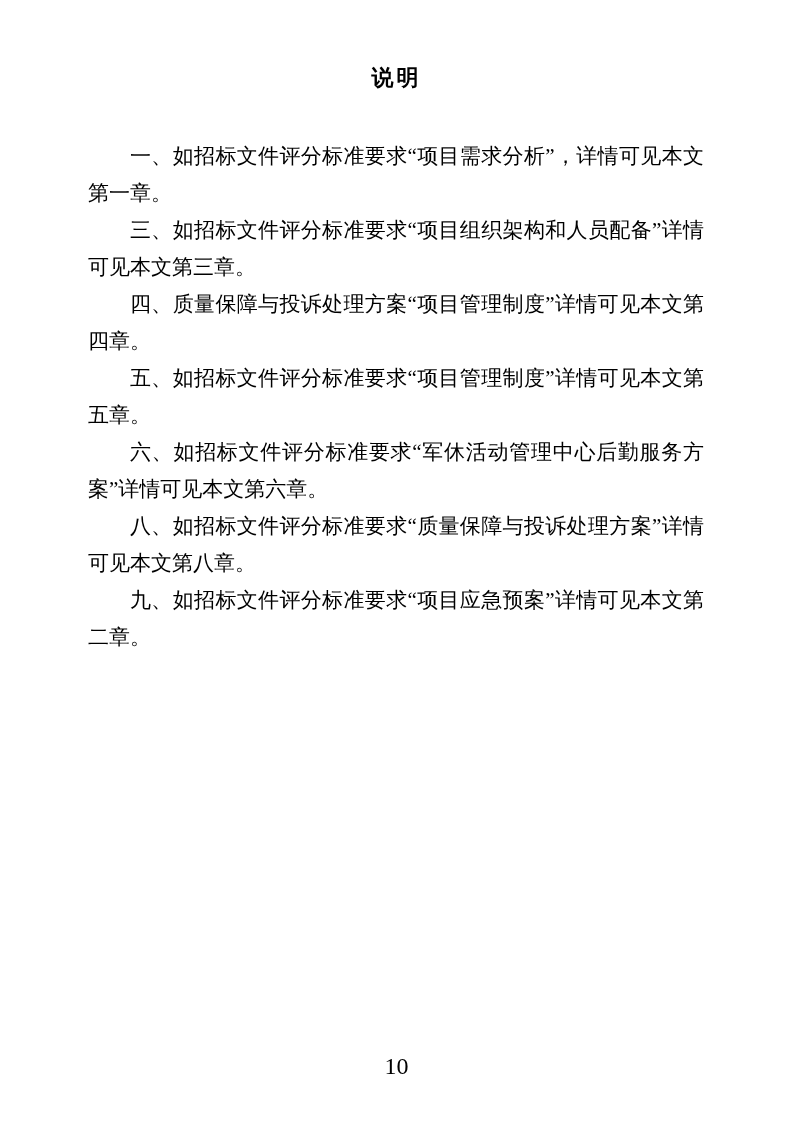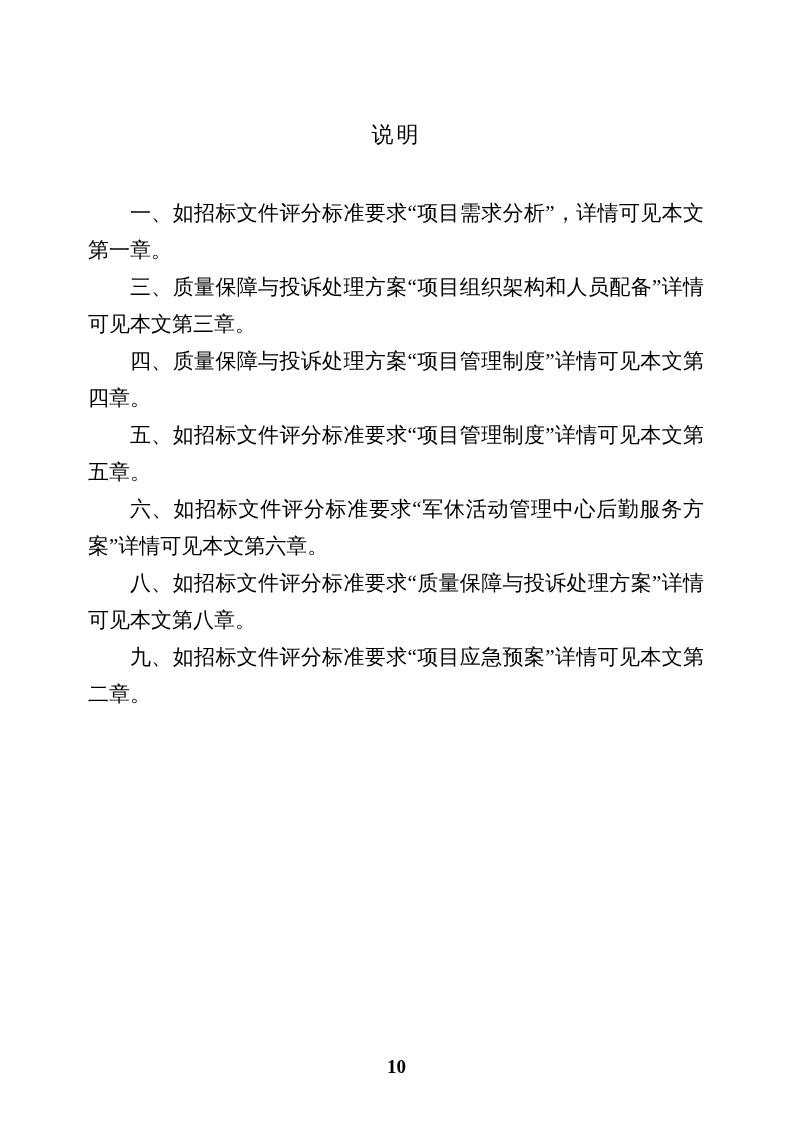--- a/index.html
+++ b/index.html
@@ -11,26 +11,26 @@
     position: relative;
     width: 793px;
     height: 1122px;
     background: #ffffff;
     color: #000000;
     font-family: "Liberation Serif", "DejaVu Serif", serif;
     overflow: hidden;
     box-sizing: border-box;
   }
   .doc-title {
-    margin: 16px;
-    padding-top: 104px;
+    margin: 0;
+    padding-top: 63px;
     text-align: center;
     font-size: 22px;
     line-height: 30px;
-    font-weight: normal;
+    font-weight: bold;
     letter-spacing: 3px;
   }
   .doc-body {
     margin: 45px 89px 8px 88px;
     font-size: 21px;
     line-height: 37px;
     text-align: justify;
   }
   .doc-para {
     margin: 0;
@@ -39,35 +39,34 @@
     word-break: break-all;
   }
   .page-footer {
     position: absolute;
     left: 0;
     right: 0;
     bottom: 44px;
     text-align: center;
   }
   .page-number {
-    font-size: 19px;
+    font-size: 24px;
     line-height: 22px;
     color: #000000;
-    font-weight: bold;
   }
 </style>
 </head>
 <body>
 
 <div class="page">
   <h1 class="doc-title">说明</h1>
 
   <div class="doc-body">
     <p class="doc-para">一、如招标文件评分标准要求“项目需求分析”，详情可见本文第一章。</p>
-    <p class="doc-para">三、质量保障与投诉处理方案“项目组织架构和人员配备”详情可见本文第三章。</p>
+    <p class="doc-para">三、如招标文件评分标准要求“项目组织架构和人员配备”详情可见本文第三章。</p>
     <p class="doc-para">四、质量保障与投诉处理方案“项目管理制度”详情可见本文第四章。</p>
     <p class="doc-para">五、如招标文件评分标准要求“项目管理制度”详情可见本文第五章。</p>
     <p class="doc-para">六、如招标文件评分标准要求“军休活动管理中心后勤服务方案”详情可见本文第六章。</p>
     <p class="doc-para">八、如招标文件评分标准要求“质量保障与投诉处理方案”详情可见本文第八章。</p>
     <p class="doc-para">九、如招标文件评分标准要求“项目应急预案”详情可见本文第二章。</p>
   </div>
 
   <div class="page-footer">
     <span class="page-number">10</span>
   </div>

